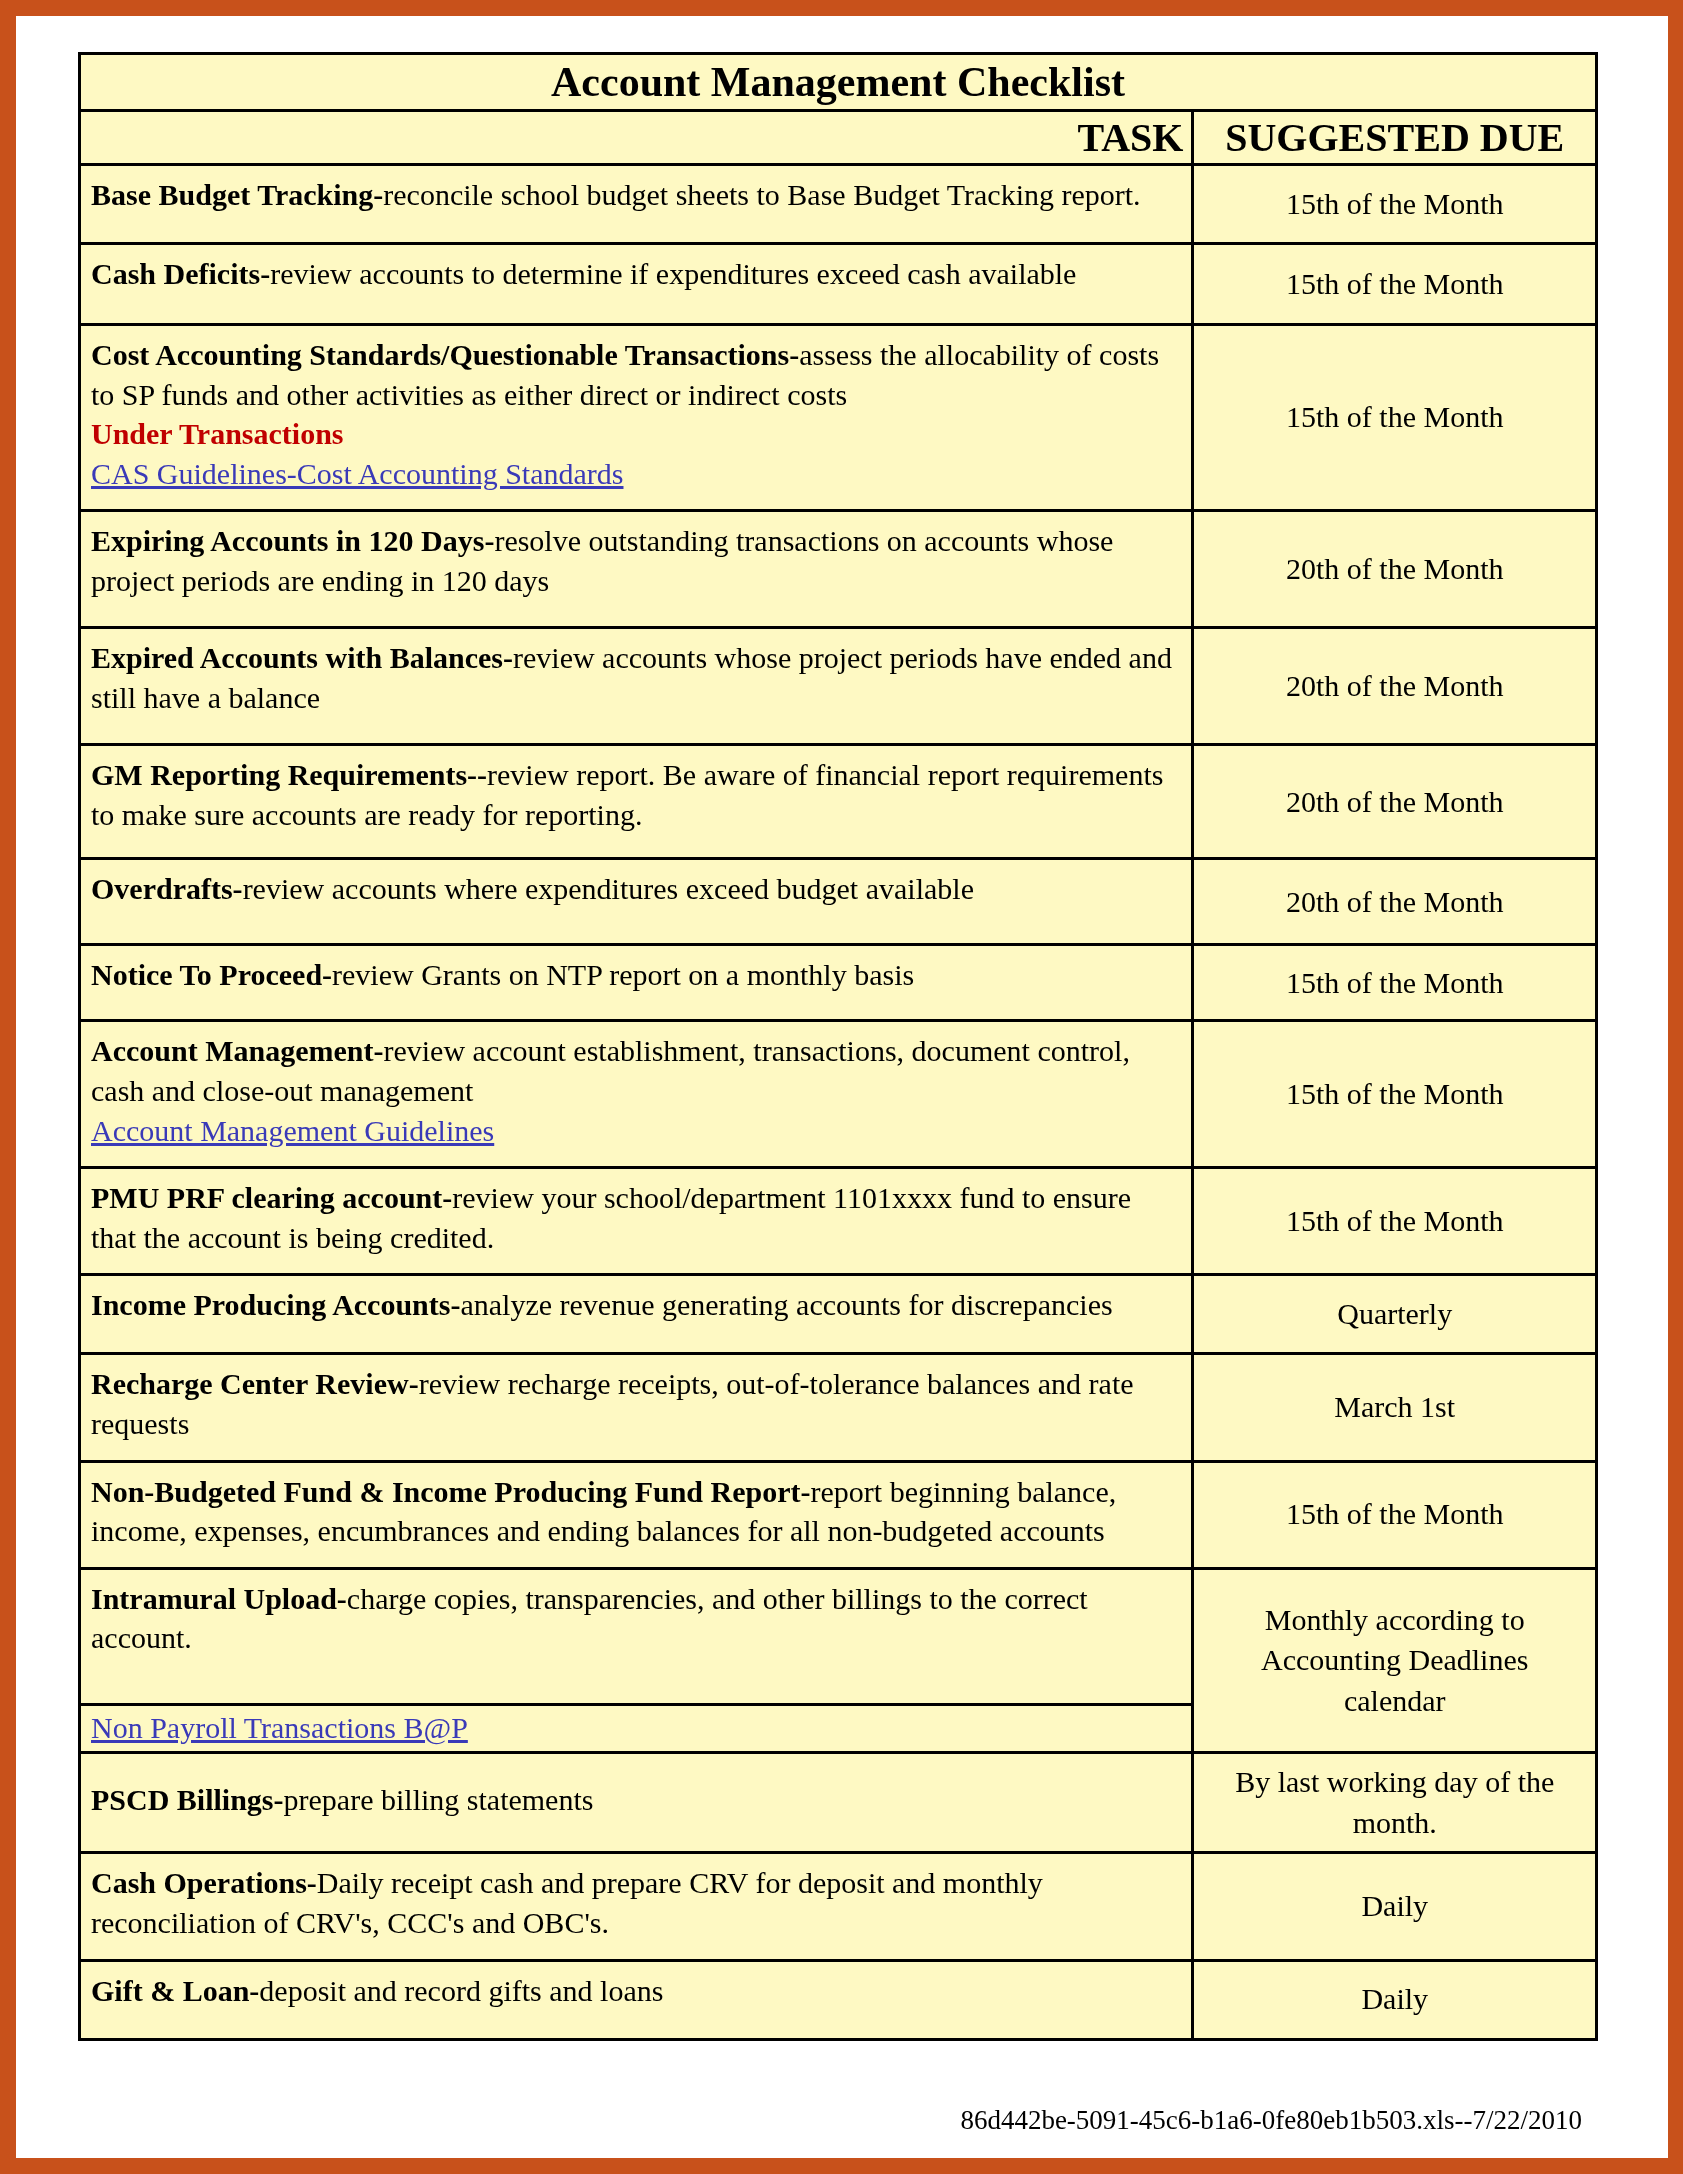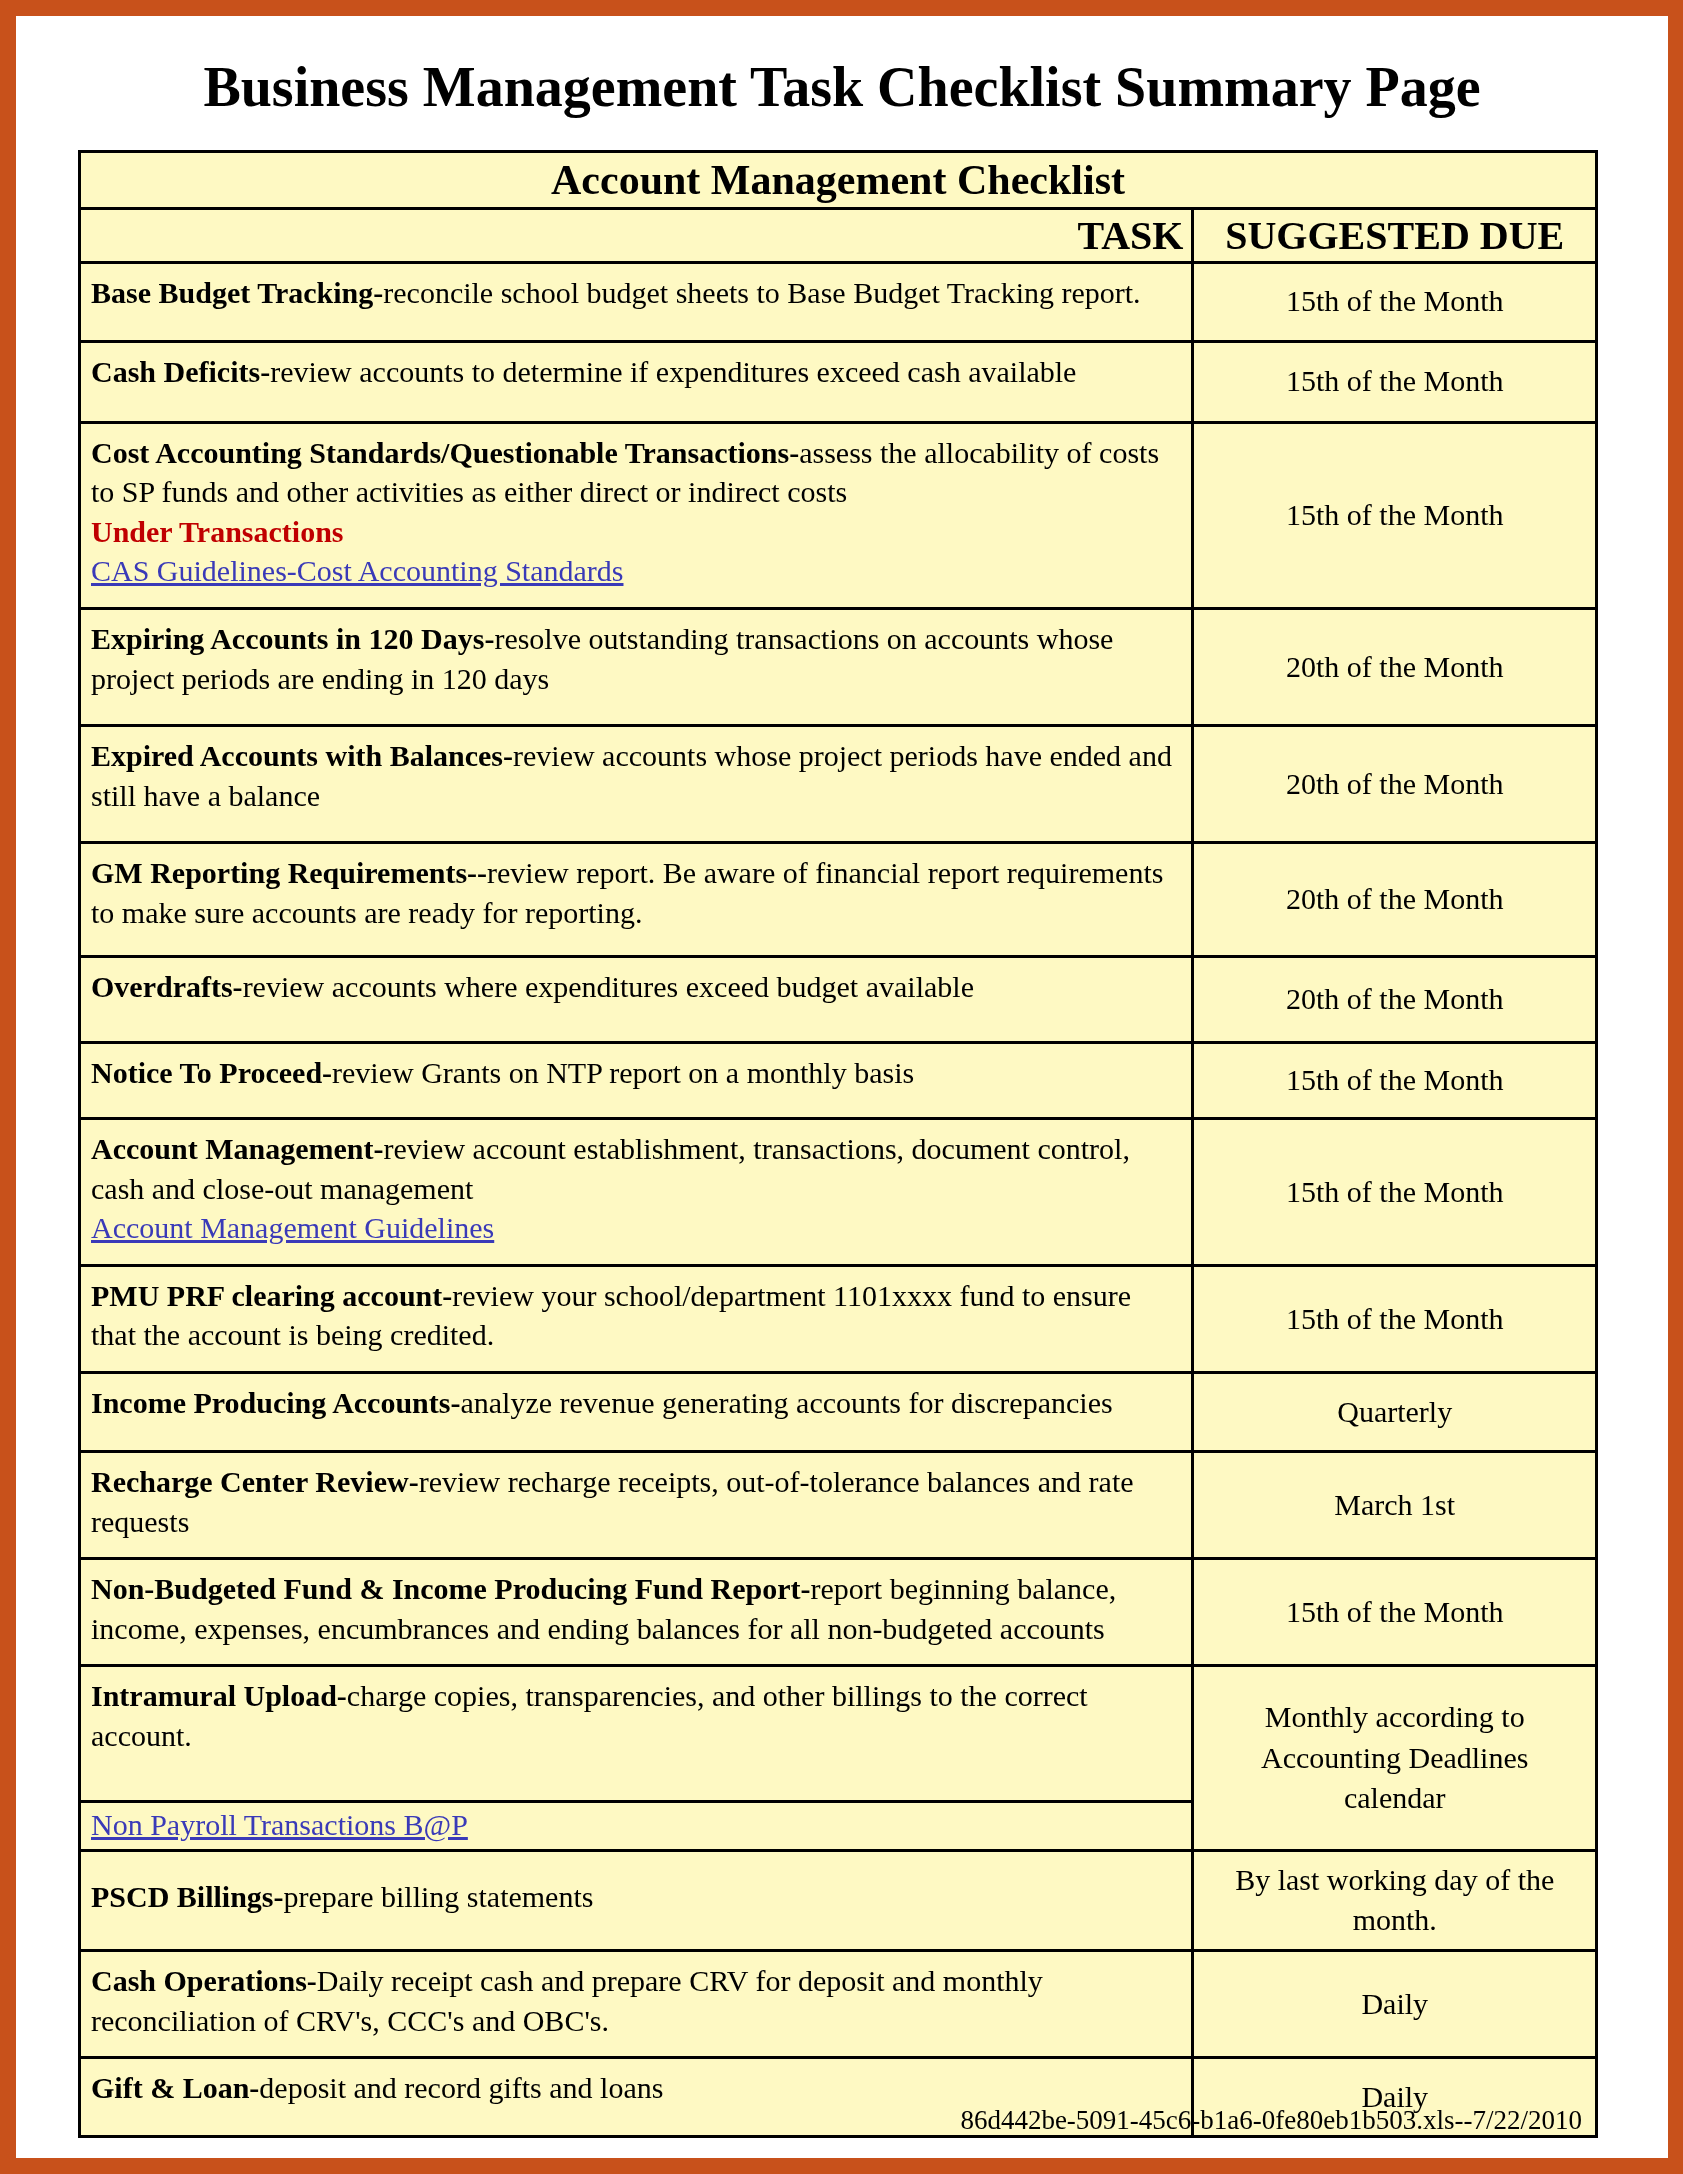--- a/index.html
+++ b/index.html
@@ -82,21 +82,20 @@
     bottom: 22px;
     right: 86px;
     font-size: 27px;
     color: #000;
   }
 </style>
 </head>
 <body>
 
 <div class="title">
-  <div>Business Management Task Checklist Summary Page</div>
 </div>
 
 <table class="checklist">
   <colgroup>
     <col style="width:73.4%">
     <col style="width:26.6%">
   </colgroup>
 
   <tbody>
       <tr style="height:53px">

